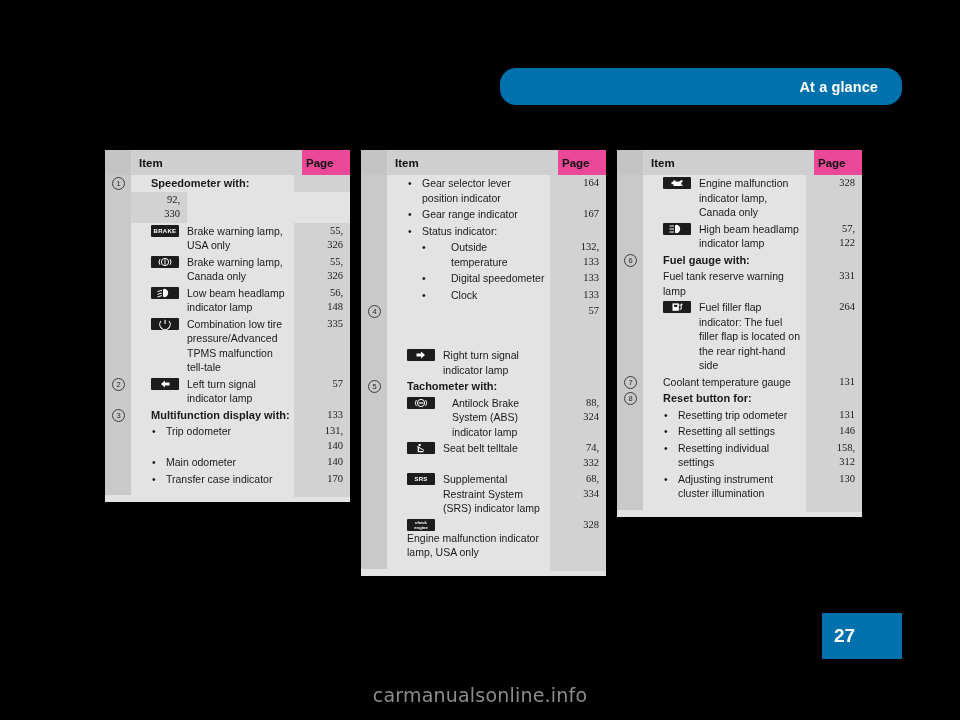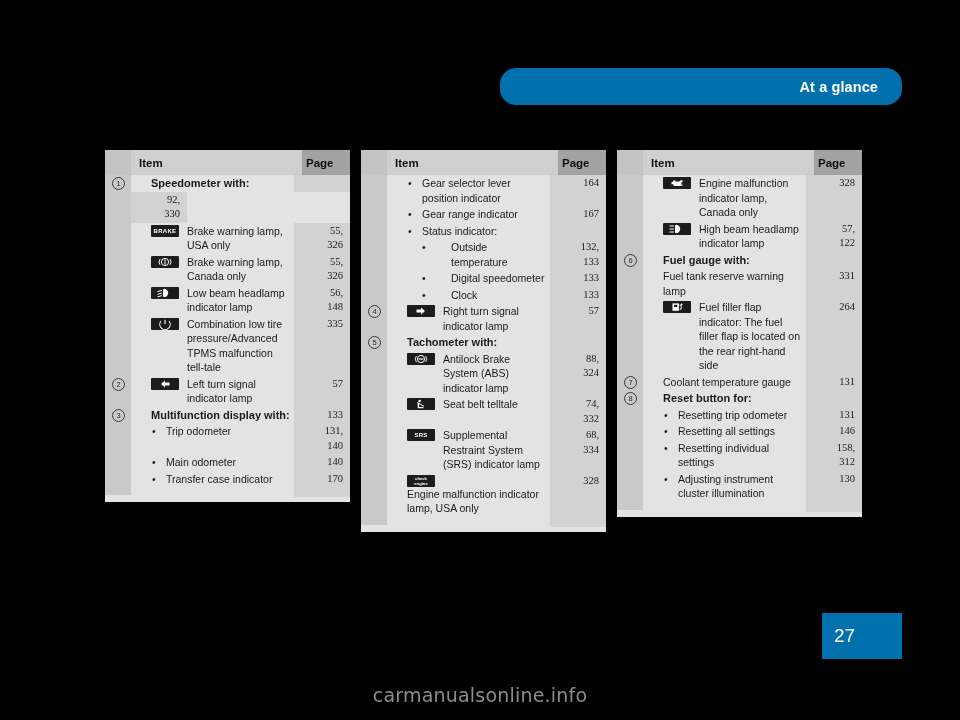--- a/index.html
+++ b/index.html
@@ -46,21 +46,21 @@
     height: 46px;
     background: #0071ad;
   }
   #page-number {
     position: absolute;
     left: 12px;
     top: 50%;
     transform: translateY(-50%);
     color: #ffffff;
     font-size: 19px;
-    font-weight: normal;
+    font-weight: bold;
   }
 
   
   #watermark {
     position: absolute;
     left: 0;
     top: 684px;
     width: 960px;
     text-align: center;
     color: #8c8c8c;
@@ -108,21 +108,21 @@
     padding-left: 8px;
     color: #111;
   }
   .thead .page-h {
     width: 44px;
     font-weight: bold;
     font-size: 11.5px;
     text-align: left;
     padding-left: 4px;
     color: #111;
-    background: #a3a3a3;
+    background: #ec4899;
     height: 100%;
     display: flex;
     align-items: center;
   }
 
   .tbody { display: block; }
 
   .trow {
     display: flex;
     align-items: stretch;
@@ -451,21 +451,21 @@
               <span class="cell-text txt">Clock</span>
             </div>
           </div>
           <div class="pages">133</div>
         </div>
         <div class="trow">
           <div class="gutter">
             <div class="circ">4</div>
           </div>
           <div class="cell">
-            <div class="cell-flex" style="width: 100%;">
+            <div class="cell-flex" style="width: 100%; margin-top: 44px;">
               <span class="icon-badge">
                 <svg width="28" height="12" viewBox="0 0 28 12">
                   <polygon points="18,6 14,2.6 14,4.6 9.5,4.6 9.5,7.4 14,7.4 14,9.4" fill="#fff"></polygon>
                 </svg>
               </span>
               <span class="cell-text txt">Right turn signal indicator lamp</span>
             </div>
           </div>
           <div class="pages">57</div>
         </div>
@@ -476,21 +476,21 @@
           <div class="cell">
             <div class="cell-flex" style="width: 100%;">
               <span class="cell-text txt bold">Tachometer with:</span>
             </div>
           </div>
           <div class="pages"></div>
         </div>
         <div class="trow">
           <div class="gutter"></div>
           <div class="cell">
-            <div class="cell-flex" style="width: 100%;">
+            <div class="cell-flex" style="width: 100%; gap: 9px;">
               <span class="icon-badge">
                 <svg width="28" height="12" viewBox="0 0 28 12">
                   <circle cx="14" cy="6" r="3.6" fill="none" stroke="#fff" stroke-width="1"></circle>
                   <rect x="11.6" y="5.4" width="4.8" height="1.2" fill="#fff"></rect>
                   <path d="M9.4 3 A4.8 4.8 0 0 0 9.4 9" fill="none" stroke="#fff" stroke-width="0.9"></path>
                   <path d="M18.6 3 A4.8 4.8 0 0 1 18.6 9" fill="none" stroke="#fff" stroke-width="0.9"></path>
                 </svg>
               </span>
               <span class="cell-text txt">Antilock Brake System (ABS) indicator lamp</span>
             </div>

